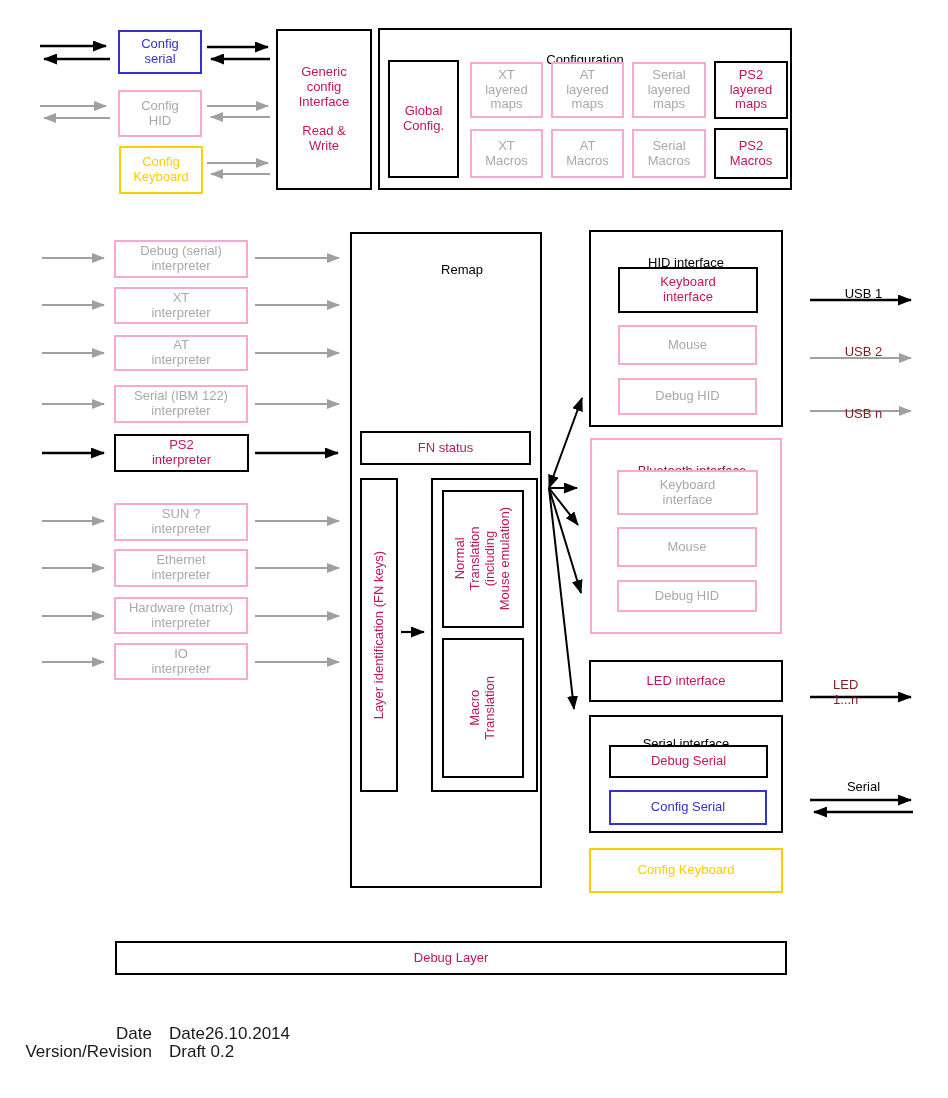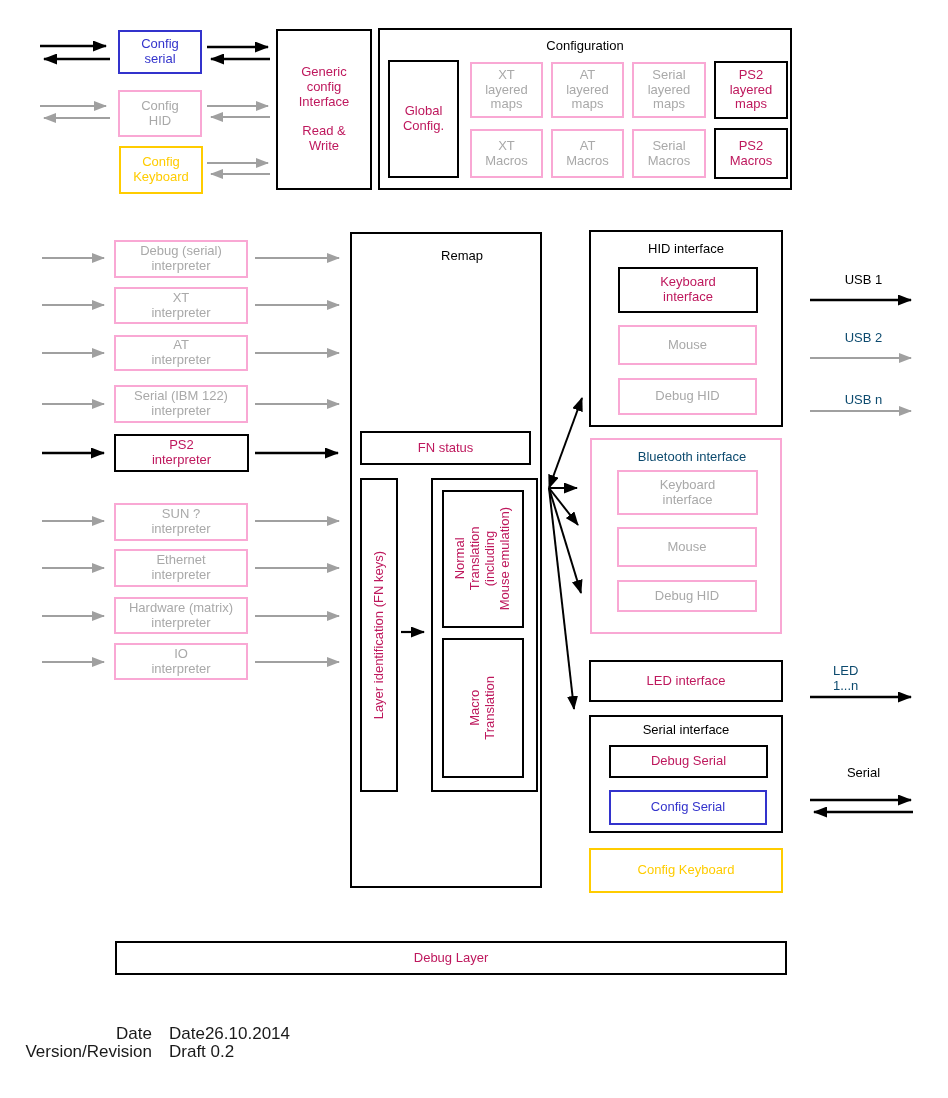--- a/index.html
+++ b/index.html
@@ -6,22 +6,22 @@
   #page{position:relative;width:948px;height:1098px;background:#ffffff;
         font-family:"Liberation Sans", sans-serif;color:#000;overflow:hidden;}
   .box{position:absolute;box-sizing:border-box;display:flex;align-items:center;justify-content:center;
        text-align:center;font-size:13px;line-height:1.15;white-space:pre-line;background:#fff;}
   .bblack{border:2px solid #000;color:#be185d;}
   .bgray{border:2px solid #f9a8d4;color:#a9a9a9;}
   .bblue{border:2px solid #3333cc;color:#3333cc;}
   .byellow{border:2px solid #ffcc00;color:#ffcc00;}
   .container{background:transparent;}
   .label{position:absolute;box-sizing:border-box;font-size:13px;line-height:1.15;
-         text-align:center;white-space:pre-line;}
-  .lgray{color:#0c4a6e;}
+         text-align:center;white-space:pre-line;margin-top:14px;}
+  .lgray{color:#7f1d1d;}
   .vtext{writing-mode:vertical-rl;transform:rotate(180deg);text-align:center;white-space:pre-line;}
   svg.arrows{position:absolute;left:0;top:0;pointer-events:none;}
   .footer-row{position:absolute;left:0;display:flex;font-size:17px;color:#1a1a1a;}
   .flabel{width:152px;text-align:right;}
   .fvalue{margin-left:17px;text-align:left;}
 </style>
 </head>
 <body>
 
 <div id="page">

